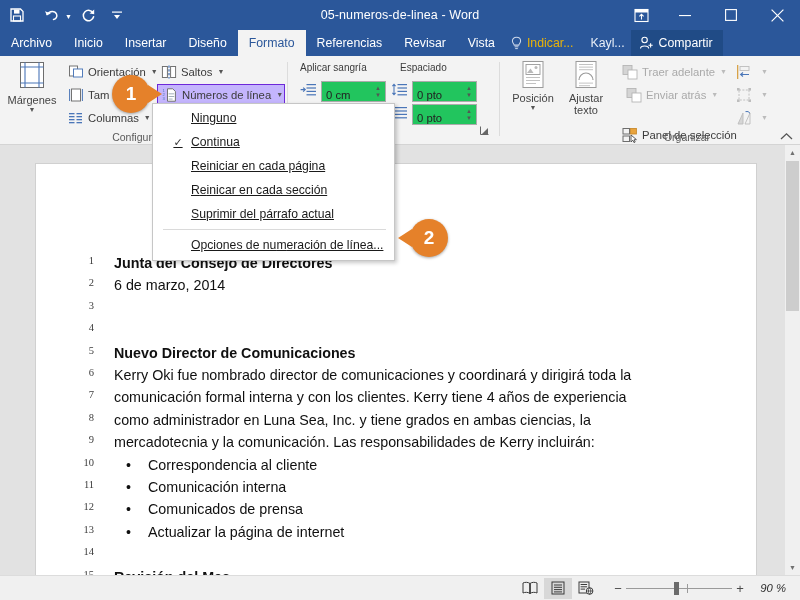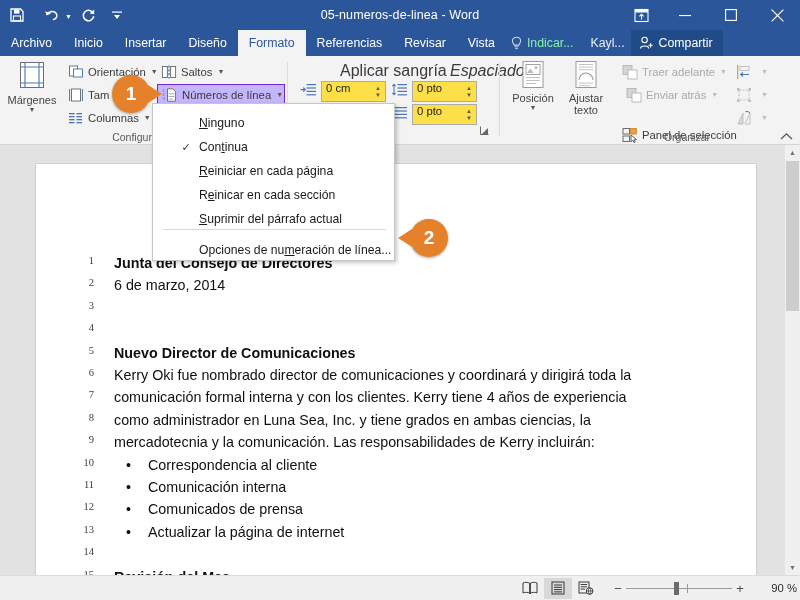--- a/index.html
+++ b/index.html
@@ -40,21 +40,21 @@
   
   .tabrow {
     position:absolute; left:0; top:30px; width:800px; height:26px;
     background:#2b579a; display:flex; align-items:stretch;
   }
   .tab {
     display:flex; align-items:center; padding:0 11px;
     font-size:12.3px; color:#ffffff; height:26px; white-space:nowrap;
   }
   .tab.active { background:#f3f3f3; color:#2b579a; }
-  .tab.tell-me { color:#86efac; padding-left:4px; }
+  .tab.tell-me { color:#eab308; padding-left:4px; }
   .tellme-bulb { margin-right:4px; display:flex; align-items:center; }
   .tab.user { color:#e8eef7; padding:0 6px; }
   .tab.share { background:#204b86; padding:0 10px 0 8px; }
   .share-ico { margin-right:5px; display:flex; align-items:center; }
 
   
   .ribbon {
     position:absolute; left:0; top:56px; width:800px; height:89px;
     background:#f3f3f3; border-bottom:1px solid #d4d4d4;
   }
@@ -77,44 +77,44 @@
     font-size:11.3px; color:#3b3b3b; padding:0 4px; white-space:nowrap;
   }
   .smallbtn .ic { width:16px; height:16px; margin-right:4px; flex:0 0 16px;
     display:flex; align-items:center; justify-content:center; }
   .smallbtn .car { font-size:7px; color:#555; margin-left:5px; }
   .smallbtn.dim { color:#a9a9a9; }
   .smallbtn.dim .car { color:#bbb; }
   .smallbtn.hl { background:#c4b5fd; border:1px solid #6d28d9; }
 
   
-  .fieldlbl { position:absolute; font-size:16px; color:#3b3b3b;margin-left:40px; }
+  .fieldlbl { position:absolute; font-size:10px; color:#3b3b3b; }
   .spin {
-    position:absolute; height:21px; border:1px solid #ababab; background:#fde047;
-    display:flex; align-items:flex-start; font-size:11.3px; color:#222; padding-left:4px;
+    position:absolute; height:21px; border:1px solid #ababab; background:#22c55e;
+    display:flex; align-items:flex-end; font-size:11.3px; color:#222; padding-left:4px;
   }
   .spin .arrows {
     position:absolute; right:2px; top:0; height:19px; width:10px;
     display:flex; flex-direction:column; justify-content:center; align-items:center;
     color:#555; font-size:6px; line-height:7px;
   }
   .dialog-launcher {
     position:absolute; font-size:9px; color:#666;
   }
   .collapse-ribbon { position:absolute; right:7px; bottom:4px; font-size:10px; color:#555; }
 
   
   .menu {
     position:absolute; left:152px; top:103px; width:243px;
     background:#ffffff; border:1px solid #c6c6c6;
     box-shadow:2px 2px 4px rgba(0,0,0,.22); padding:2px 0 3px 0; z-index:40;
   }
   .menu-item {
-    height:24px; display:flex; align-items:flex-end;
-    font-size:12.2px; color:#1a1a1a; padding-left:20px;
+    height:24px; display:flex; align-items:center;
+    font-size:12.2px; color:#1a1a1a; padding-left:12px;text-decoration:underline;
   }
   .menu-item .chk { width:26px; text-align:center; font-size:11px; color:#333; }
   .menu-sep { height:1px; background:#dadada; margin:3px 8px 3px 10px; }
   .mi-txt { white-space:nowrap; }
   .acc { text-decoration:underline; }
 
   
   .docarea {
     position:absolute; left:0; top:145px; width:800px; height:430px;
     background:#e2e2e2; overflow:hidden;
@@ -150,21 +150,21 @@
     width:28px; height:21px; display:flex; align-items:center; justify-content:center;
     color:#3a3a3a;
   }
   .view-btn.active { background:#d8d8d8; }
   .zoom-wrap { display:flex; align-items:center; margin-right:8px; }
   .zoom-sign { font-size:13px; color:#4a4a4a; width:16px; text-align:center; }
   .zoom-track { position:relative; width:106px; height:12px; }
   .zoom-line { position:absolute; left:0; top:6px; width:106px; height:1px; background:#9a9a9a; }
   .zoom-tick { position:absolute; left:61px; top:2px; width:1px; height:9px; background:#9a9a9a; }
   .zoom-handle { position:absolute; left:48px; top:0; width:5px; height:13px; background:#6b6b6b; }
-  .zoom-val { font-size:11.3px; color:#2d2d2d; width:44px; text-align:right; padding-right:3px; }
+  .zoom-val { font-size:11.3px; color:#2d2d2d; width:44px; text-align:right; padding-right:14px;font-style:italic; }
 
   
   .badge {
     position:absolute; width:38px; height:38px; border-radius:50%;
     background:#e5812a; color:#fff; display:flex; align-items:center; justify-content:center;
     font-size:19px; font-weight:bold; z-index:60;
     box-shadow:0 1px 3px rgba(0,0,0,.35);
   }
   .badge .tail {
     position:absolute; width:0; height:0; border-top:9px solid transparent;
@@ -356,21 +356,21 @@
         <span>Números de línea</span>
         <span class="car">▼</span>
       </div>
 
       <div class="rgroup-label" style="left:0; width:288px;">Configurar pá</div>
       <div class="grp-sep" style="left:287px;"></div>
     </div>
 
     <div class="rgroup" style="left:288px; width:212px;">
       <div class="fieldlbl" style="left:12px; top:6px;">Aplicar sangría</div>
-      <div class="fieldlbl" style="left:122px; top:6px;font-style:italic;">Espaciado</div>
+      <div class="fieldlbl" style="left:112px; top:6px;">Espaciado</div>
 
       <span style="position:absolute; left:12px; top:26px;">
         <svg width="17" height="17" viewBox="0 0 17 17">
           <g fill="#4a76b8">
               <rect x="6.5" y="2" width="9.5" height="1.2"></rect>
               <rect x="6.5" y="5.4" width="9.5" height="1.2"></rect>
           <rect x="6.5" y="8.8" width="9.5" height="1.2"></rect>
               <rect x="6.5" y="12.2" width="9.5" height="1.2"></rect>
             </g>
           <path d="M0.6 7.6 L4.8 7.6 M3.2 5.6 L5.2 7.6 L3.2 9.6" stroke="#4a76b8" stroke-width="1.2" fill="none"></path>

